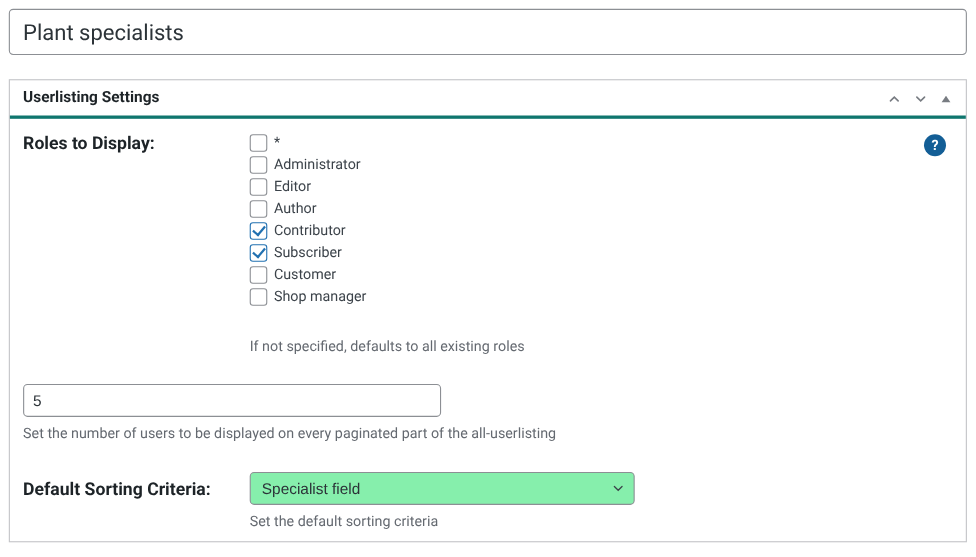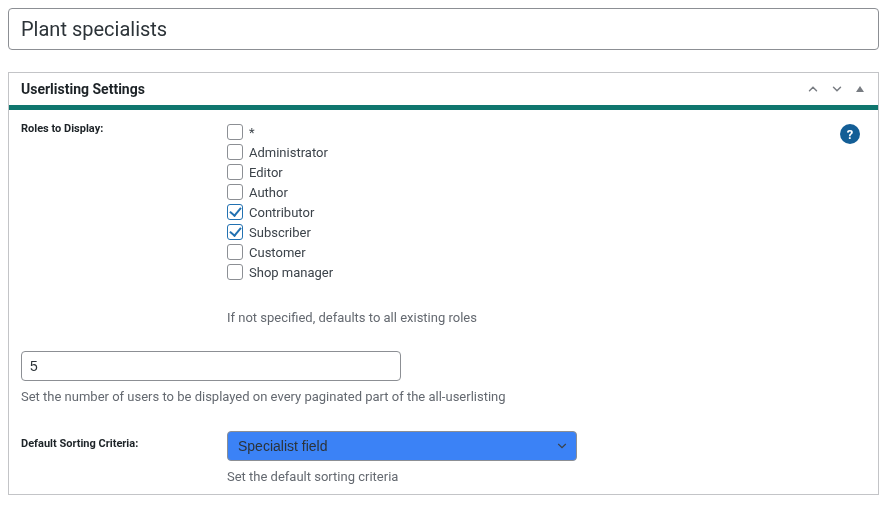--- a/index.html
+++ b/index.html
@@ -21,23 +21,23 @@
   .title-box .title {
     font-size: 20px;
     font-weight: 400;
     color: #2c3338;
   }
   .panel {
     border: 1px solid #c3c4c7;
   }
   .panel-header {
     display: flex;
-    align-items: center;
+    align-items: flex-end;
     padding: 8px 12px;
-    border-bottom: 5px solid #0f766e;
+    border-bottom: 3px solid #0f766e;
     gap: 44px;
   }
   .panel-header .panel-title {
     font-size: 14px;
     font-weight: 700;
     color: #1d2327;
     flex: 1;
   }
   .panel-header .icons {
     display: flex;
@@ -71,21 +71,21 @@
   }
   .form-row {
     display: flex;
     align-items: flex-start;
     margin-bottom: 24px;
   }
   .form-label {
     width: 206px;
     font-weight: 700;
     color: #1d2327;
-    font-size: 11px;
+    font-size: 16px;
     padding-top: 0px;
   }
   .form-content {
     flex: 1;
   }
   .checkbox-row {
     display: flex;
     align-items: center;
     height: 20px;
     margin-bottom: 0px;
@@ -141,21 +141,21 @@
     width: 350px;
   }
   .select-input {
     width: 100%;
     padding: 4px 30px 4px 10px;
     font-size: 14px;
     border: 1px solid #8c8f94;
     border-radius: 4px;
     height: 30px;
     appearance: none;
-    background: #3b82f6;
+    background: #86efac;
     color: #2c3338;
     cursor: pointer;
   }
   .select-chevron {
     position: absolute;
     right: 8px;
     top: 50%;
     transform: translateY(-50%);
     pointer-events: none;
     color: #3c434a;

